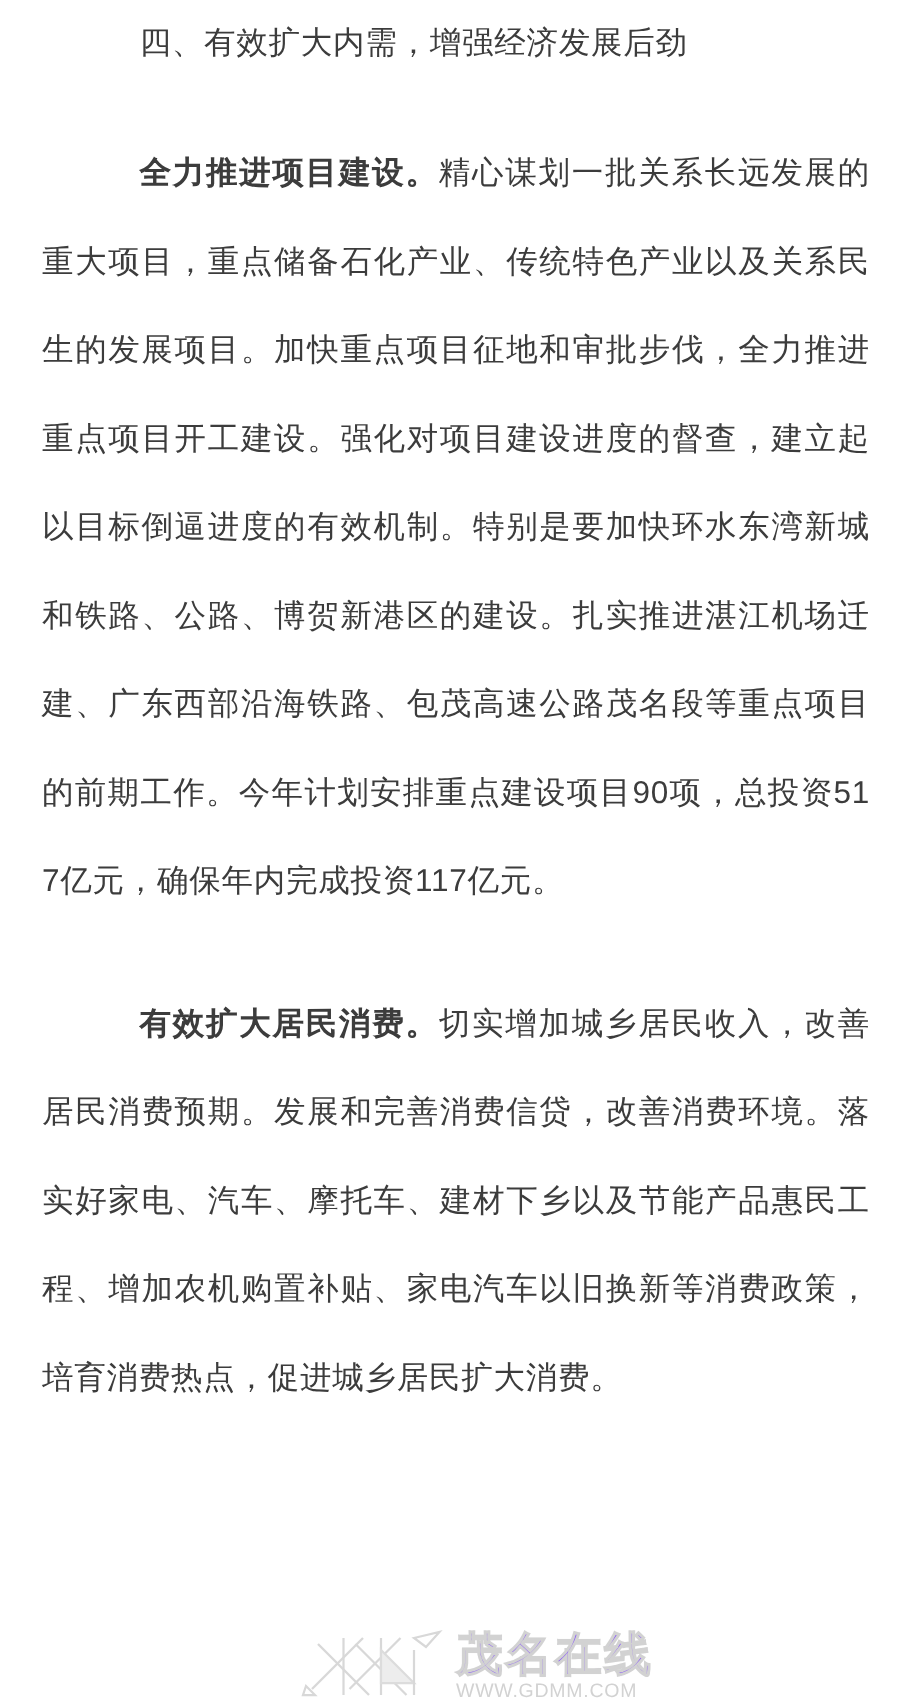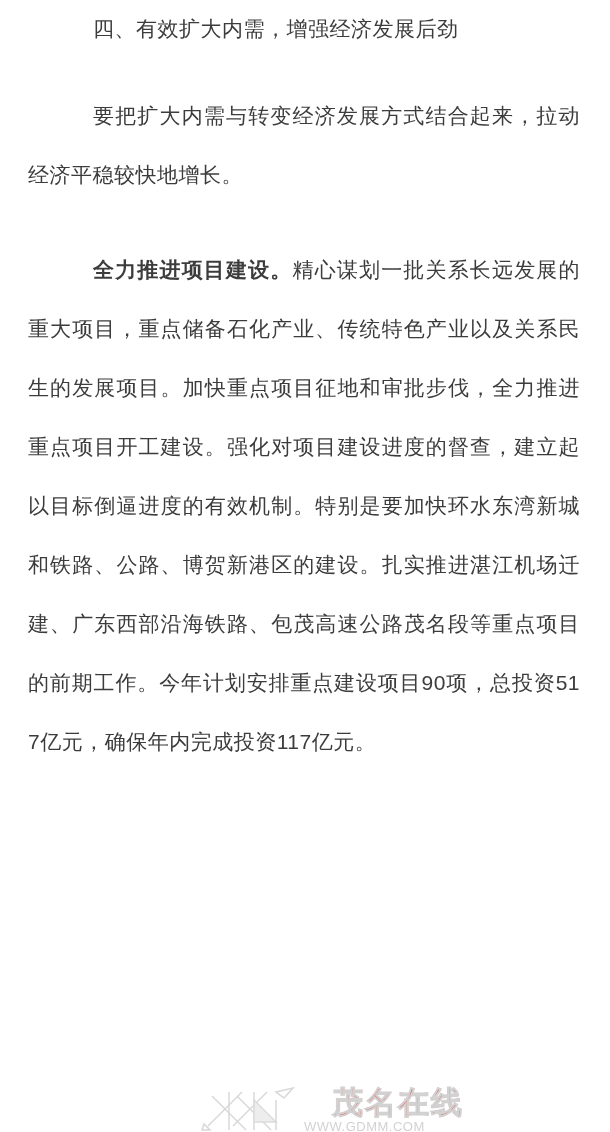--- a/index.html
+++ b/index.html
@@ -44,43 +44,42 @@
     align-items: flex-start;
     pointer-events: none;
   }
   .wm-logo { margin-right: 6px; }
   .wm-text { padding-top: 2px; }
   .wm-name {
     font-size: 31px;
     font-weight: bold;
     line-height: 30px;
     letter-spacing: 2px;
-    color: #ef4444;
+    color: #8b5cf6;
     -webkit-text-stroke: 1px #d2d2d2;
     text-shadow: 0 0 1px #dedede;
-    margin-left: 28px;
   }
   .wm-url {
     font-size: 13px;
     line-height: 15px;
     letter-spacing: 0.5px;
     color: #d2d2d2;
     margin-top: 1px;
   }
 </style>
 </head>
 <body>
 
 <div class="page">
 
   <div class="heading">四、有效扩大内需，增强经济发展后劲</div>
 
   <div id="paragraphs">
-      <div class="para"><span class="body-text">要把扩大内需与转变经济发展方式结合起来，拉动经济平稳较快地增长。</span></div>
       <div class="para"><span class="lead-bold">全力推进项目建设。</span><span class="body-text">精心谋划一批关系长远发展的重大项目，重点储备石化产业、传统特色产业以及关系民生的发展项目。加快重点项目征地和审批步伐，全力推进重点项目开工建设。强化对项目建设进度的督查，建立起以目标倒逼进度的有效机制。特别是要加快环水东湾新城和铁路、公路、博贺新港区的建设。扎实推进湛江机场迁建、广东西部沿海铁路、包茂高速公路茂名段等重点项目的前期工作。今年计划安排重点建设项目90项，总投资517亿元，确保年内完成投资117亿元。</span></div>
+      <div class="para"><span class="lead-bold">有效扩大居民消费。</span><span class="body-text">切实增加城乡居民收入，改善居民消费预期。发展和完善消费信贷，改善消费环境。落实好家电、汽车、摩托车、建材下乡以及节能产品惠民工程、增加农机购置补贴、家电汽车以旧换新等消费政策，培育消费热点，促进城乡居民扩大消费。</span></div>
     </div>
 
   <div class="watermark">
     <svg class="wm-logo" width="98" height="46" viewBox="0 0 98 46" fill="none" stroke="#d8d8d8" stroke-width="1.5">
       <path d="M4 38 L10 44 L2 44 Z"></path>
       <path d="M8 40 L42 6"></path>
       <path d="M12 10 L46 44"></path>
       <path d="M29 6 L29 44"></path>
       <path d="M33 40 L67 6"></path>
       <path d="M37 10 L71 44"></path>

